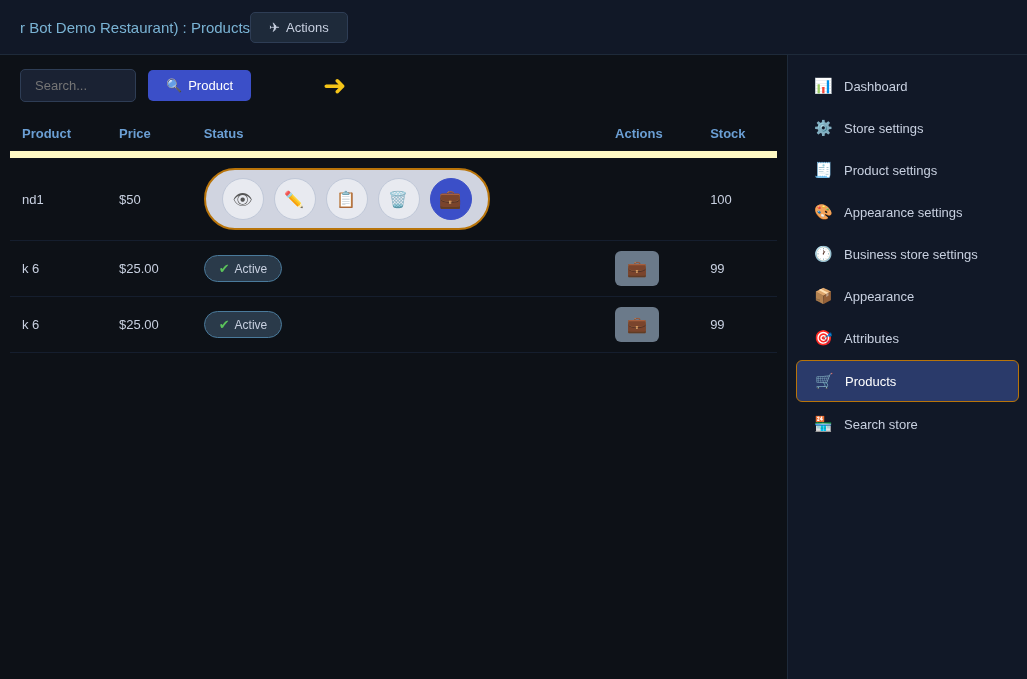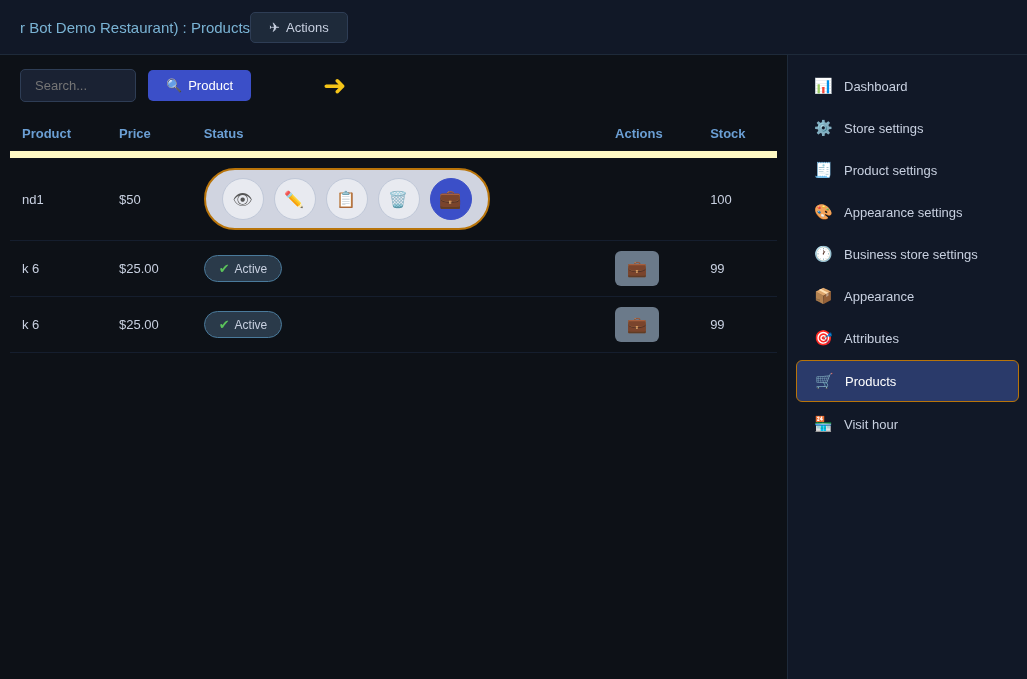--- a/index.html
+++ b/index.html
@@ -350,17 +350,17 @@
       <div class="sidebar-item">
       <span class="icon">🎯</span>
       <span class="label">Attributes</span>
     </div>
       <div class="sidebar-item active">
       <span class="icon">🛒</span>
       <span class="label">Products</span>
     </div>
       <div class="sidebar-item">
       <span class="icon">🏪</span>
-      <span class="label">Visit hour</span>
+      <span class="label">Search store</span>
     </div>
     </div>
 
 </div>
 
 </body></html>

